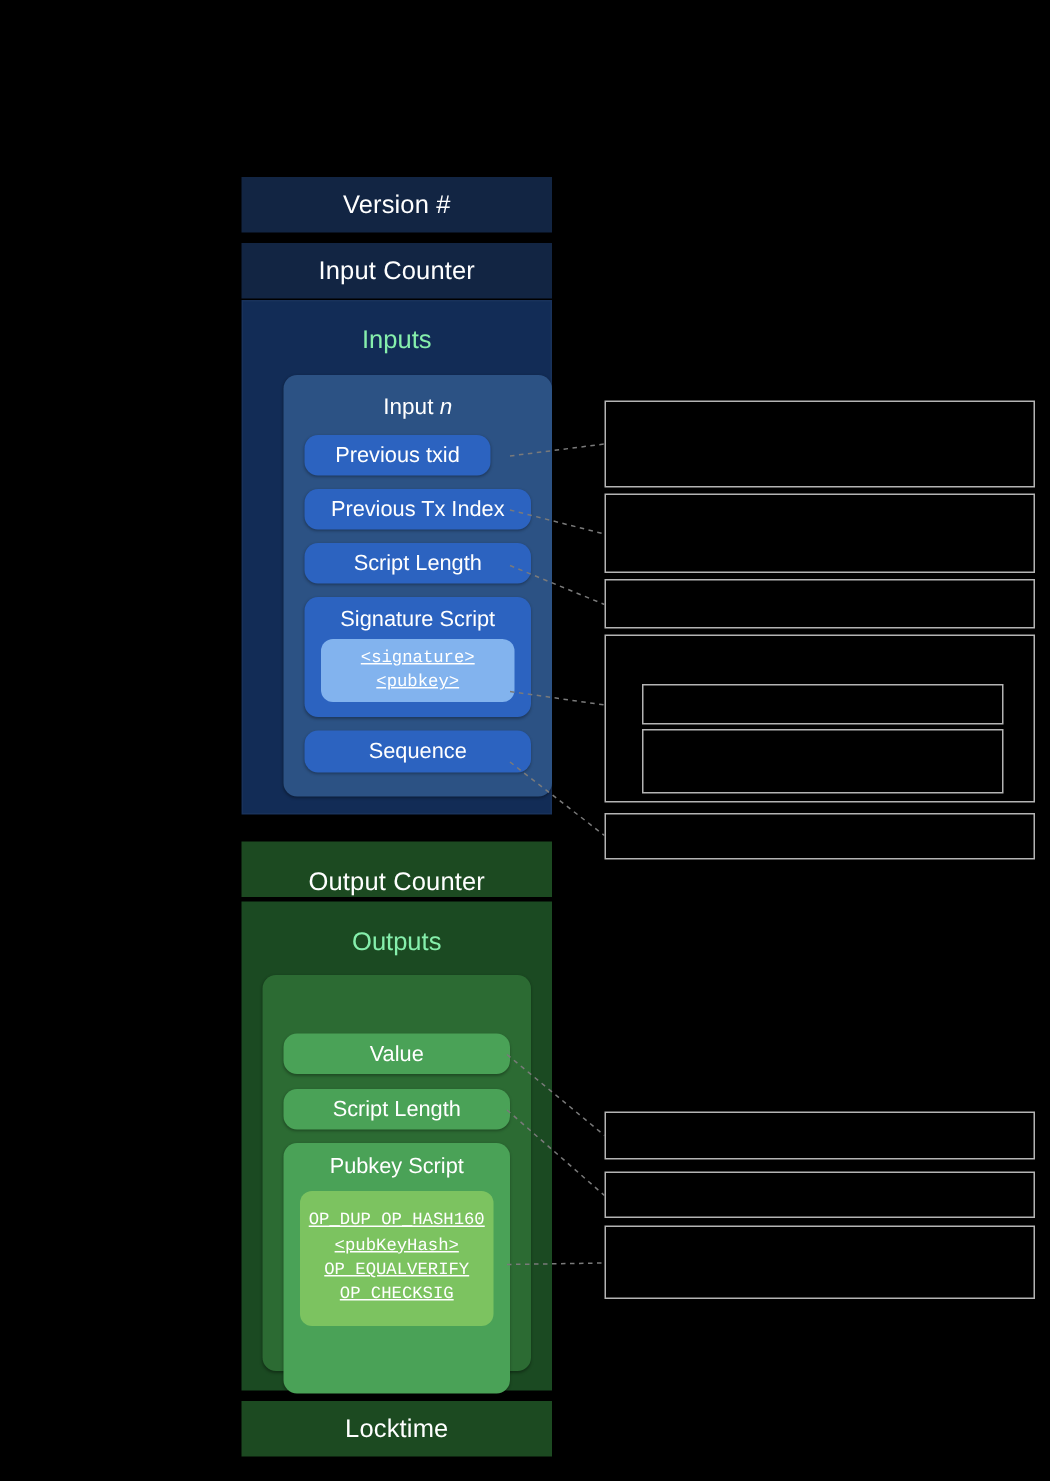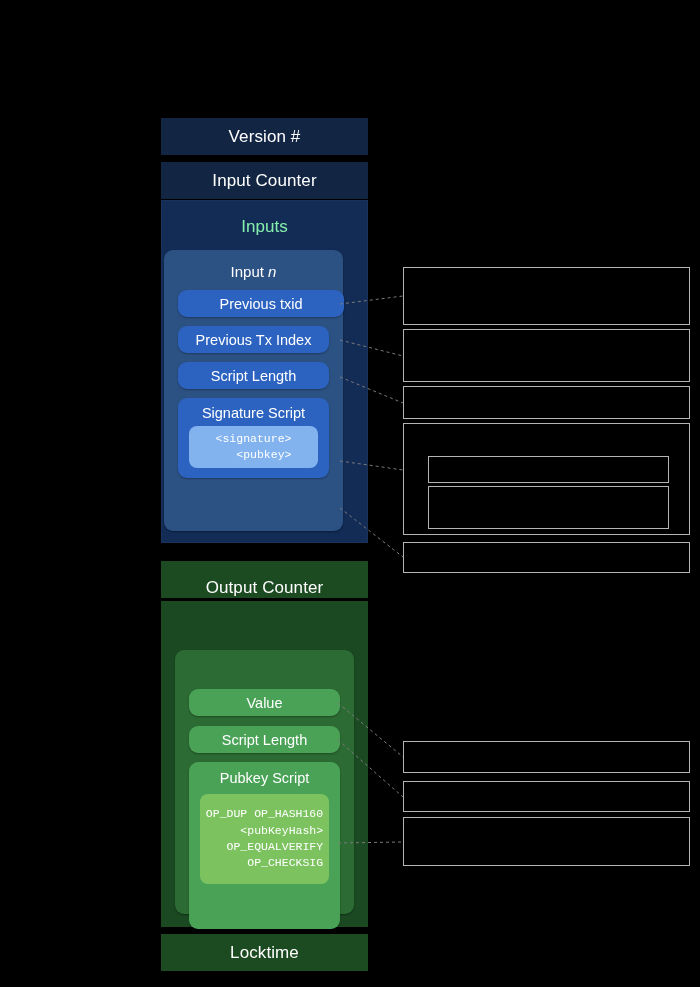--- a/index.html
+++ b/index.html
@@ -108,22 +108,23 @@
   .codebox {
     border-radius: 8px;
     display: flex;
     flex-direction: column;
     align-items: center;
     justify-content: center;
     font-family: "Liberation Mono", "DejaVu Sans Mono", monospace;
     font-size: 11.5px;
     line-height: 1.42;
     color: #ffffff;
-    text-align: right;
+    text-align: center;
     white-space: pre;
+    text-decoration: underline;
   }
   .codebox-blue  { background: #82b3ee; color: #ffffff; }
   .codebox-green { background: #7cc360; color: #ffffff; }
 
   
   .note-box {
     border: 1px solid #b4b4b4;
     background: transparent;
   }
 
@@ -145,51 +146,55 @@
     <span>Version #</span>
   </div>
 
   <div class="abs bar" style="left:161px; top:162px; width:207px; height:37px;">
     <span>Input Counter</span>
   </div>
 
   <div class="abs section-blue" style="left:161px; top:200px; width:207px; height:343px;">
     <div class="section-title" style="top:17px;">Inputs</div>
 
-    <div class="abs panel panel-blue" style="left:3px; top:50px; width:179px; height:281px;">
+    <div class="abs panel panel-blue" style="left:28px; top:50px; width:179px; height:281px;">
       <div class="panel-title" style="top:13px;">
         <span>Input </span><span class="ital">n</span>
       </div>
 
-      <div class="abs pill pill-blue" style="left:14px; top:40px; width:166px; height:27px;">
+      <div class="abs pill pill-blue" style="left:14px; top:40px; width:124px; height:27px;">
         <span>Previous txid</span>
       </div>
 
       <div class="abs pill pill-blue" style="left:14px; top:76px; width:151px; height:27px;">
         <span>Previous Tx Index</span>
       </div>
 
       <div class="abs pill pill-blue" style="left:14px; top:112px; width:151px; height:27px;">
         <span>Script Length</span>
       </div>
 
       <div class="abs scriptbox scriptbox-blue" style="left:14px; top:148px; width:151px; height:80px;">
         <div class="scriptbox-title" style="top:7px;">Signature Script</div>
         <div class="abs codebox codebox-blue" style="left:11px; top:28px; width:129px; height:42px;">&lt;signature&gt;
 &lt;pubkey&gt;</div>
       </div>
 
+      <div class="abs pill pill-blue" style="left:14px; top:237px; width:151px; height:28px;">
+        <span>Sequence</span>
+      </div>
     </div>
   </div>
 
   <div class="abs bar green" style="left:161px; top:561px; width:207px; height:37px;align-items:flex-end;">
     <span>Output Counter</span>
   </div>
 
   <div class="abs section-green" style="left:161px; top:601px; width:207px; height:326px;">
+    <div class="section-title" style="top:17px;">Outputs</div>
 
     <div class="abs panel panel-green" style="left:14px; top:49px; width:179px; height:264px;">
 
       <div class="abs pill pill-green" style="left:14px; top:39px; width:151px; height:27px;">
         <span>Value</span>
       </div>
 
       <div class="abs pill pill-green" style="left:14px; top:76px; width:151px; height:27px;">
         <span>Script Length</span>
       </div>

